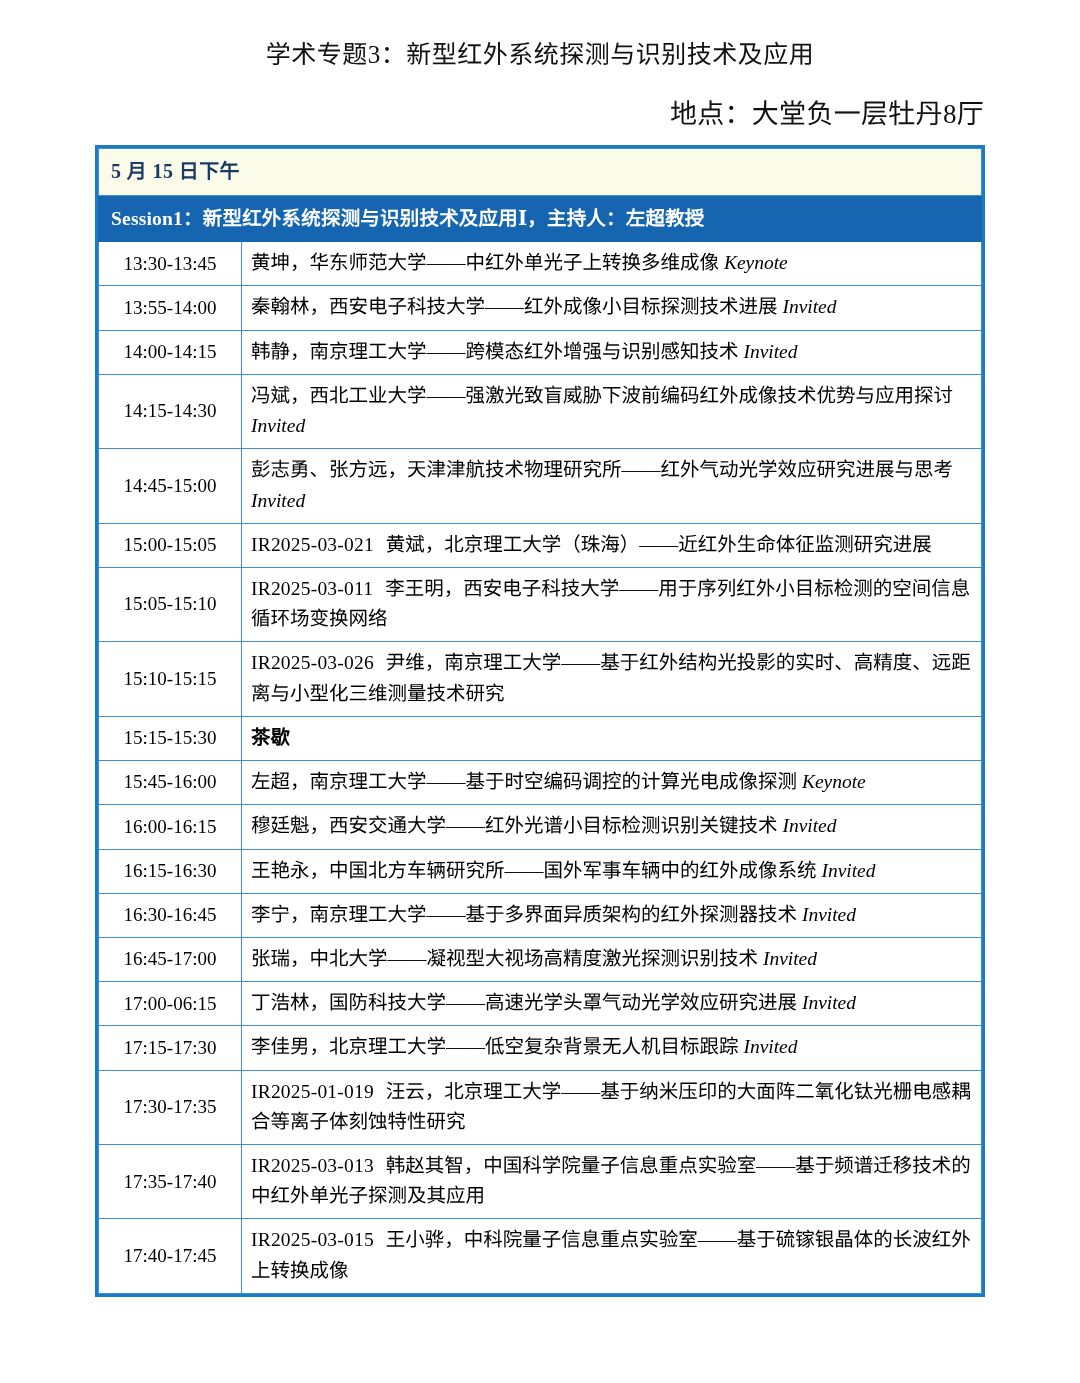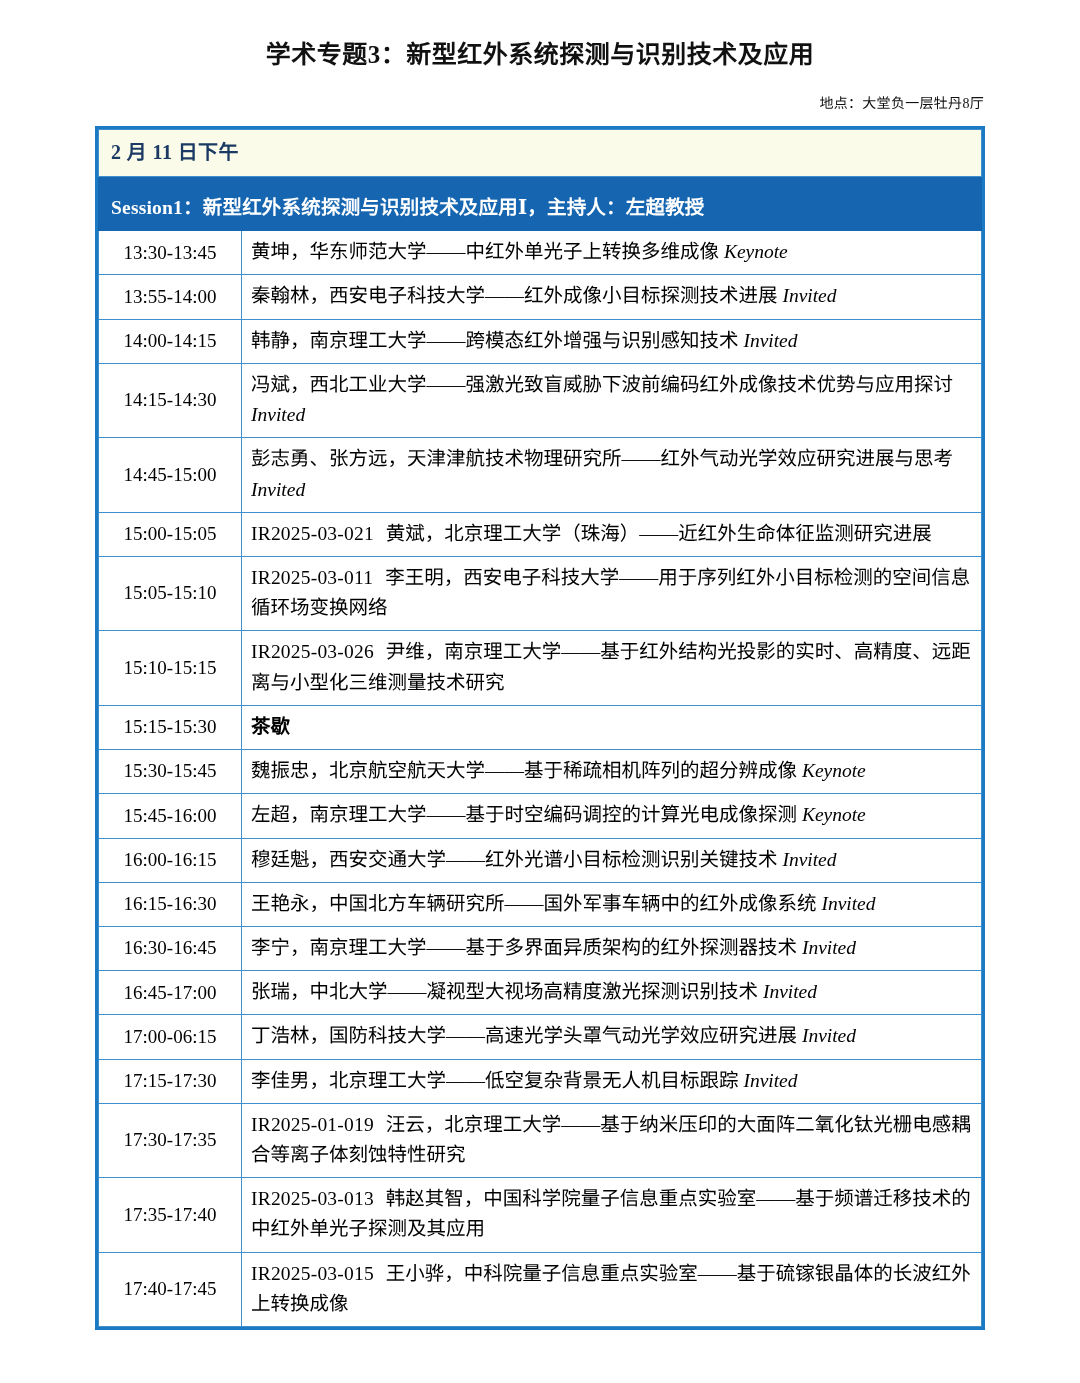--- a/index.html
+++ b/index.html
@@ -18,30 +18,30 @@
   .page {
     position: relative;
     width: 1080px;
     height: 1383px;
     box-sizing: border-box;
   }
   
   .doc-title {
     text-align: center;
     font-size: 25px;
-    font-weight: bold;
+    font-weight: normal;
     letter-spacing: 0.5px;
     color: #111111;
     padding-top: 34px;
     font-family: "Liberation Serif", "DejaVu Serif", serif;
   }
   
   .venue-line {
     text-align: right;
-    font-size: 14px;
+    font-size: 27px;
     color: #111111;
     padding-right: 96px;
     padding-top: 22px;
     letter-spacing: 0.3px;
   }
   
   .sched-wrap {
     margin: 14px 95px 0 95px;
     width: 890px;
     box-sizing: border-box;
@@ -72,21 +72,21 @@
     font-size: 20px;
     padding: 7px 12px 8px 12px;
     letter-spacing: 0.4px;
   }
   
   tr.session-row td {
     background: #1565b0;
     color: #ffffff;
     font-weight: bold;
     font-size: 19.5px;
-    padding: 16px 12px 7px 12px;
+    padding: 8px 12px 7px 12px;
     letter-spacing: 0.2px;
     border-color: #1565b0;
   }
   
   td.time {
     font-size: 19px;
     white-space: nowrap;
     text-align: center;
     padding-left: 11px;
     letter-spacing: 0;
@@ -121,21 +121,21 @@
   <div class="venue-line">地点：大堂负一层牡丹8厅</div>
 
   <div class="sched-wrap">
     <table class="sched">
       <colgroup>
         <col class="c-time">
         <col class="c-body">
       </colgroup>
       <tbody id="sched-body">
         <tr class="date-row">
-          <td colspan="2">2 月 11 日下午</td>
+          <td colspan="2">5 月 15 日下午</td>
         </tr>
       <tr class="session-row">
             <td colspan="2">Session1：新型红外系统探测与识别技术及应用Ⅰ，主持人：左超教授</td>
           </tr>
           <tr class="item-row">
             <td class="time">13:30-13:45</td>
             <td class="body"><span>黄坤，华东师范大学——中红外单光子上转换多维成像</span> <span class="tag">Keynote</span></td>
           </tr>
           <tr class="item-row">
             <td class="time">13:55-14:00</td>
@@ -163,24 +163,20 @@
           </tr>
           <tr class="item-row">
             <td class="time">15:10-15:15</td>
             <td class="body"><span class="idnum latin">IR2025-03-026</span><span class="gap"></span><span>尹维，南京理工大学——基于红外结构光投影的实时、高精度、远距离与小型化三维测量技术研究</span></td>
           </tr>
           <tr class="item-row">
             <td class="time">15:15-15:30</td>
             <td class="body bold"><span>茶歇</span></td>
           </tr>
           <tr class="item-row">
-            <td class="time">15:30-15:45</td>
-            <td class="body"><span>魏振忠，北京航空航天大学——基于稀疏相机阵列的超分辨成像</span> <span class="tag">Keynote</span></td>
-          </tr>
-          <tr class="item-row">
             <td class="time">15:45-16:00</td>
             <td class="body"><span>左超，南京理工大学——基于时空编码调控的计算光电成像探测</span> <span class="tag">Keynote</span></td>
           </tr>
           <tr class="item-row">
             <td class="time">16:00-16:15</td>
             <td class="body"><span>穆廷魁，西安交通大学——红外光谱小目标检测识别关键技术</span> <span class="tag">Invited</span></td>
           </tr>
           <tr class="item-row">
             <td class="time">16:15-16:30</td>
             <td class="body"><span>王艳永，中国北方车辆研究所——国外军事车辆中的红外成像系统</span> <span class="tag">Invited</span></td>

